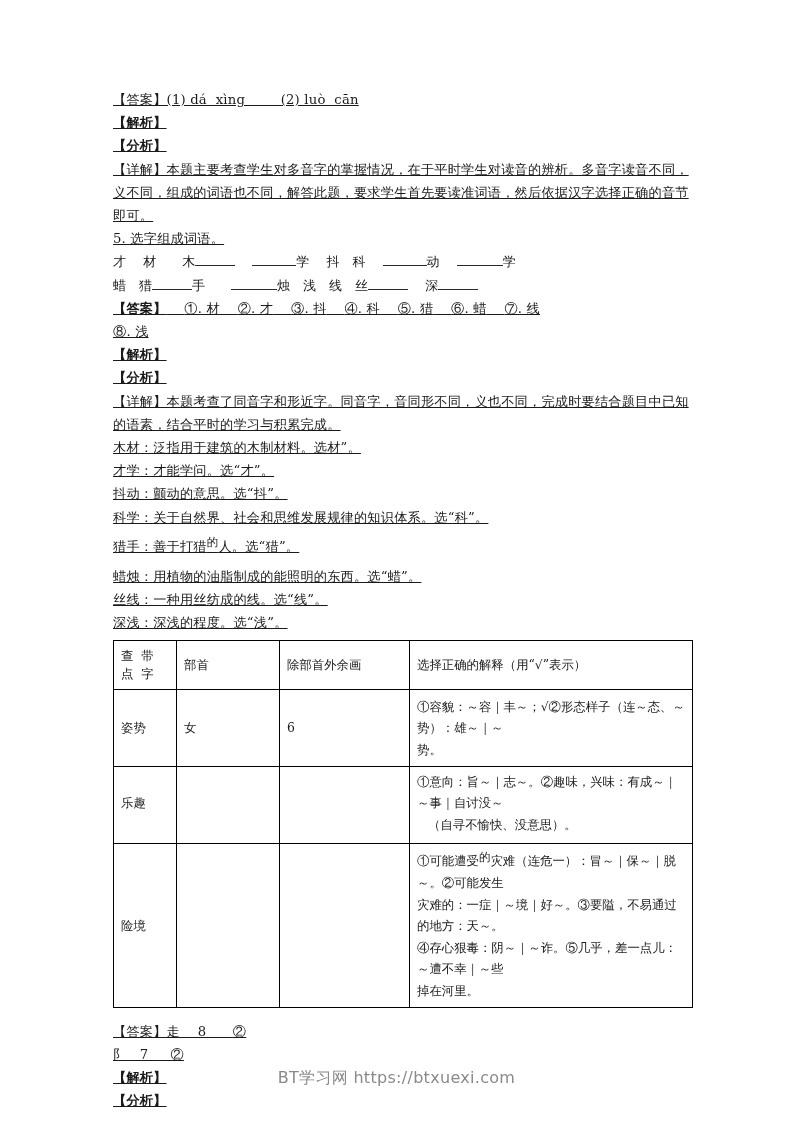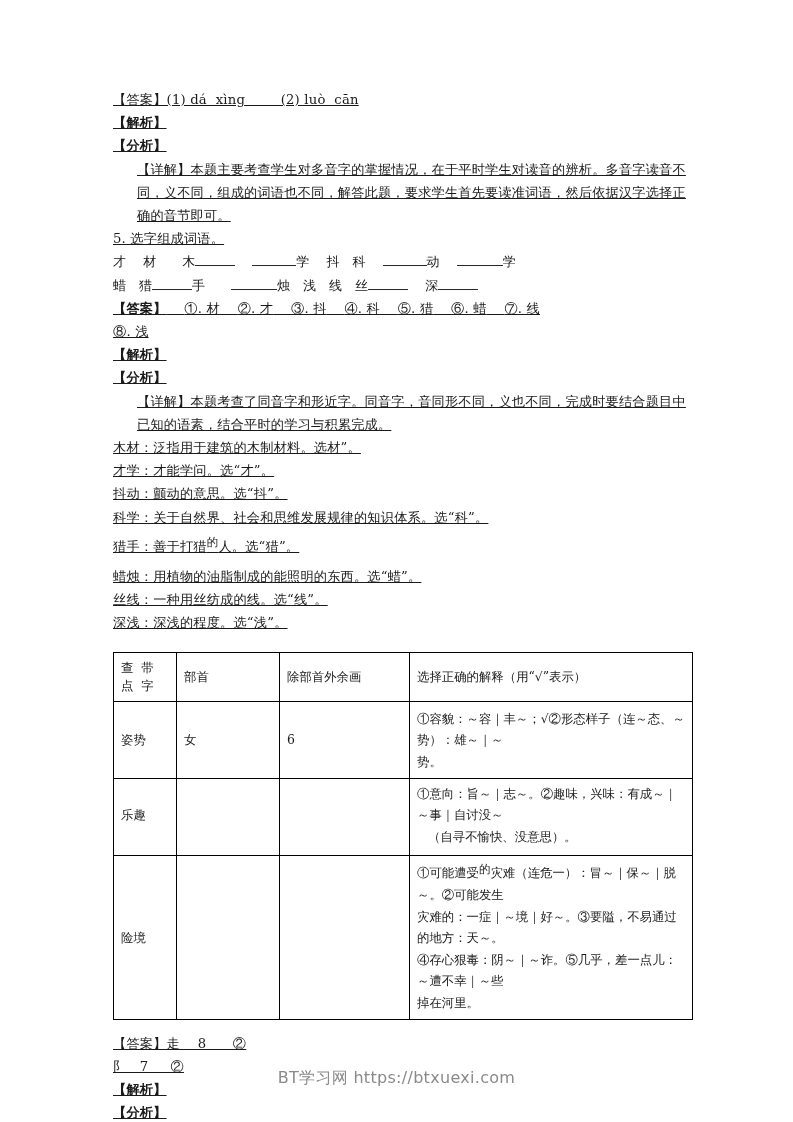--- a/index.html
+++ b/index.html
@@ -31,21 +31,20 @@
   .ln {
     font-size: 13.2px;
     line-height: 23.2px;
     letter-spacing: 0.2px;
     white-space: pre-wrap;
     word-break: break-all;
     text-decoration: underline;
   }
   .ln.para {
     text-indent: 0;
-    margin-left: 24px;
   }
   .tagged {
     font-weight: 600;
   }
   .spacer-sm { height: 6px; }
 
   
   .choiceline {
     font-size: 13px;
     line-height: 23.2px;
@@ -57,21 +56,21 @@
     vertical-align: baseline;
   }
   .b40 { width: 40px; }
   .b46 { width: 46px; }
   .b44 { width: 44px; }
 
   
   table.qtable {
     border-collapse: collapse;
     width: 580px;
-    margin-top: 17px;
+    margin-top: 5px;
     table-layout: fixed;
   }
   table.qtable td {
     border: 1px solid #000000;
     padding: 6px 7px;
     font-size: 12.4px;
     line-height: 21px;
     vertical-align: middle;
     word-break: break-all;
   }

